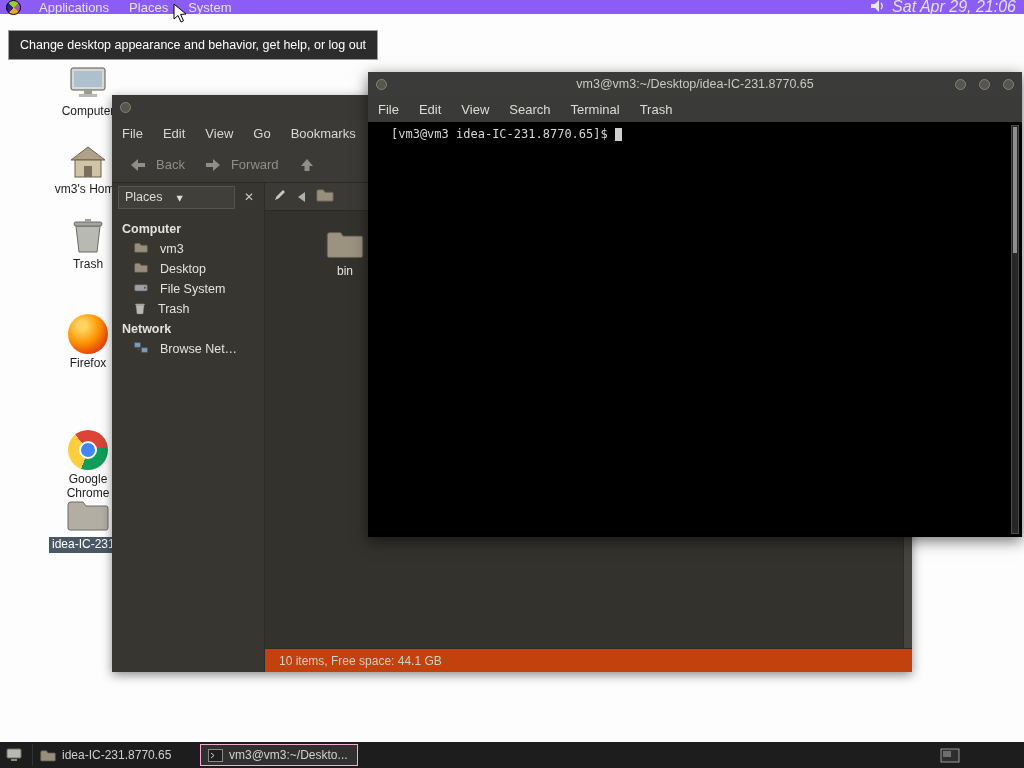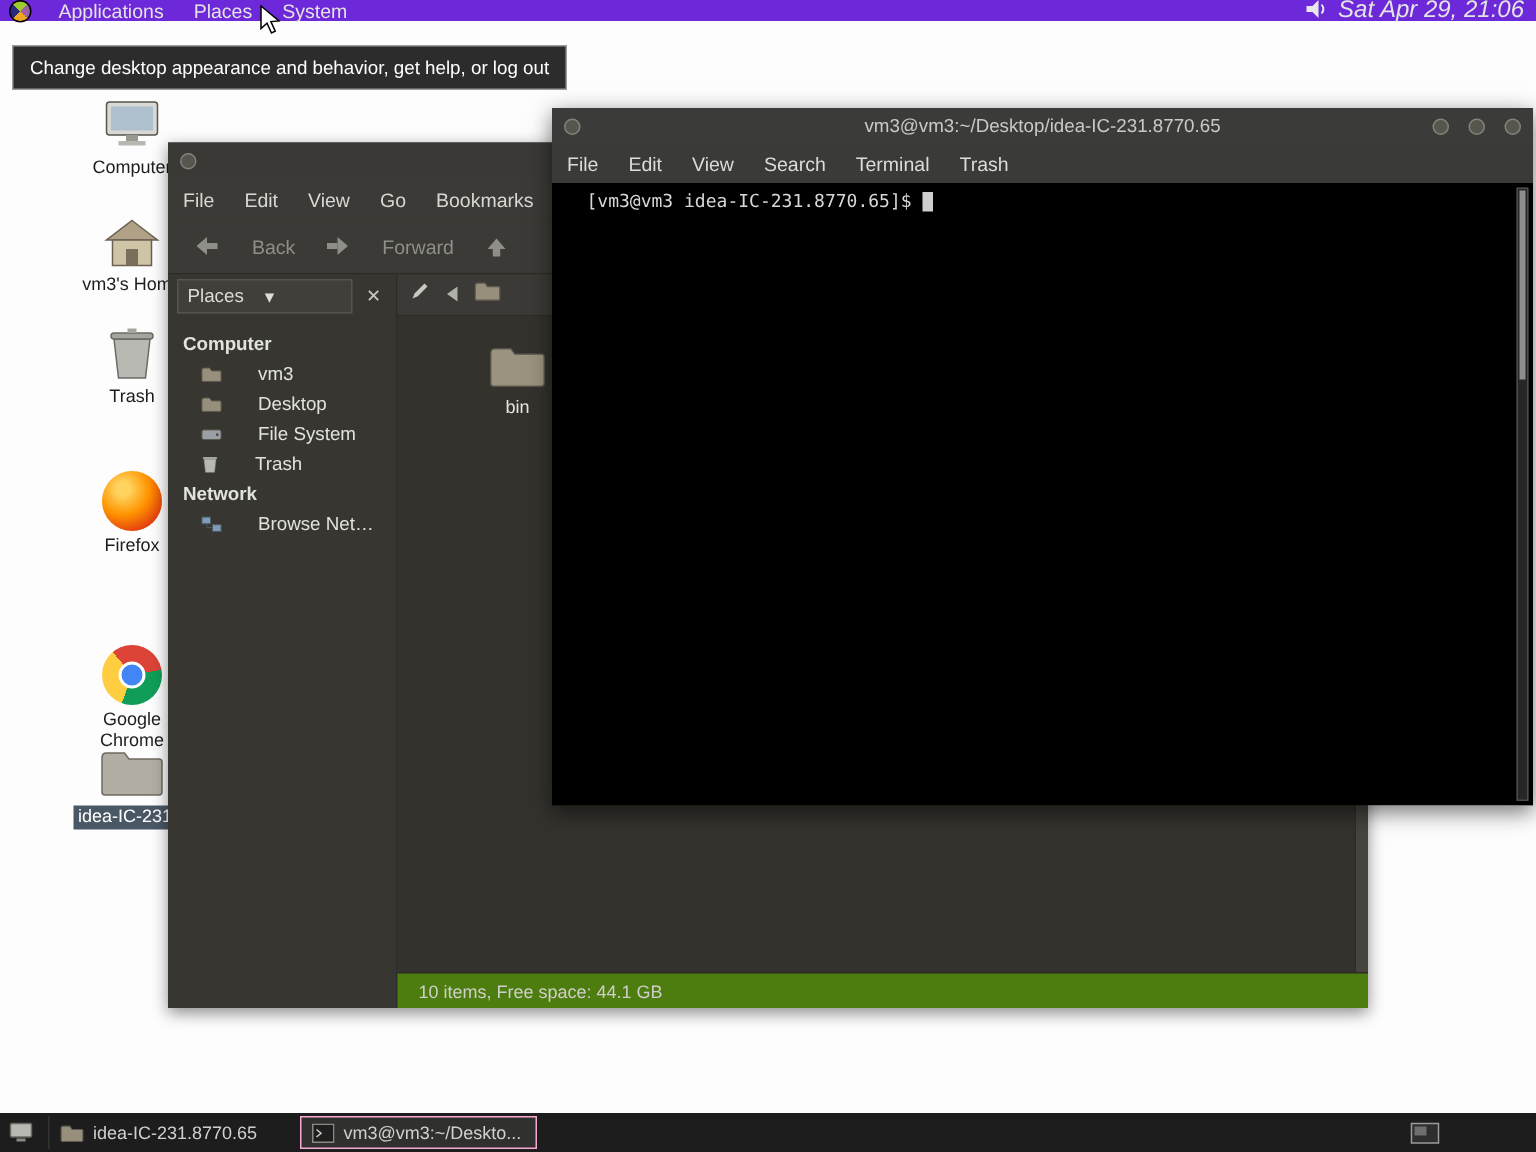--- a/index.html
+++ b/index.html
@@ -3,21 +3,21 @@
 <meta charset="utf-8">
 <style>
   * { box-sizing: border-box; margin: 0; padding: 0; }
   html,body { width:1024px; height:768px; overflow:hidden; }
   body {
     position:relative;
     font-family:"Liberation Sans", sans-serif;
     background:#fdfdfd;
   }
   
-  .top-panel{position:absolute;top:0;left:0;width:1024px;height:14px;background:#6d28d9;
+  .top-panel{position:absolute;top:0;left:0;width:1024px;height:14px;background:#8b5cf6;
     display:flex;align-items:center;color:#e3e3e3;font-size:13px;z-index:30;}
   .panel-logo{width:15px;height:15px;border-radius:50%;margin:0 8px 0 6px;
     background:conic-gradient(from 45deg,#9c5fa8 0 25%,#efa724 0 50%,#29297f 0 75%,#9ccd2a 0 100%);
     border:1px solid #000;}
   .panel-menu{padding:0 10px;height:22px;display:flex;align-items:center;cursor:default;}
   .panel-right{margin-left:auto;display:flex;align-items:center;gap:7px;padding-right:8px;}
   .clock{font-size:16px;font-style:italic;}
   
   .tooltip{position:absolute;left:8px;top:30px;background:#2c2c2c;border:1px solid #9c9c9c;
     color:#ffffff;font-size:12.5px;padding:7px 11px;z-index:31;white-space:nowrap;}
@@ -35,37 +35,37 @@
   
   .wc{width:11px;height:11px;border-radius:50%;background:#56564f;border:1px solid #83837b;display:inline-block;}
   
   .fm{position:absolute;left:112px;top:95px;width:800px;height:577px;z-index:1;
     display:flex;flex-direction:column;background:#3b3a35;box-shadow:0 3px 10px rgba(0,0,0,.45);}
   .fm-title{height:25px;background:#3a3936;display:flex;align-items:center;padding-left:8px;}
   .fm-menubar{height:27px;background:#3b3a36;display:flex;align-items:center;color:#d8d8d4;font-size:13px;}
   .fm-menubar .mi{padding:0 10px;height:27px;display:flex;align-items:center;}
   .fm-toolbar{height:36px;background:#3b3a36;border-bottom:1px solid #2c2b27;display:flex;align-items:center;
     color:#8f8f8a;font-size:13px;padding-left:10px;gap:4px;}
-  .tb-btn{display:flex;align-items:flex-start;gap:22px;padding:3px 8px;}
+  .tb-btn{display:flex;align-items:flex-end;gap:10px;padding:3px 8px;}
   .fm-body{flex:1;display:flex;min-height:0;}
   .fm-sidebar{width:153px;background:#373631;border-right:1px solid #2c2b27;display:flex;flex-direction:column;}
   .places-row{height:28px;display:flex;align-items:center;padding:0 6px;color:#dcdcd8;font-size:12.5px;gap:5px;}
   .places-combo{display:flex;align-items:center;gap:14px;padding:3px 6px;border:1px solid #55544e;background:#403f3a;flex:1;}
   .places-x{color:#c9c9c4;font-size:12px;padding:0 4px;}
   .side-list{padding-top:8px;color:#e2e2de;font-size:12.5px;}
   .side-head{font-weight:bold;padding:3px 10px;}
-  .side-item{display:flex;align-items:center;gap:24px;padding:3px 6px 3px 22px;}
+  .side-item{display:flex;gap:12px;padding:3px 6px 3px 22px;}
   .fm-main{flex:1;display:flex;flex-direction:column;background:#33322d;position:relative;}
   .loc-row{height:28px;background:#3b3a36;border-bottom:1px solid #2c2b27;display:flex;align-items:center;
     gap:10px;padding:0 8px;}
   .files{flex:1;position:relative;}
   .file-item{position:absolute;width:72px;left:44px;text-align:center;color:#e4e4e0;font-size:12px;}
   .file-item .fic{display:flex;justify-content:center;margin-bottom:3px;}
   .fm-vscroll{position:absolute;top:28px;right:0;bottom:24px;width:9px;background:#45443f;border-left:1px solid #2c2b27;}
-  .fm-status{height:24px;background:#4d7c0f;border-top:1px solid #2c2b27;color:#cfcfca;font-size:12px;
+  .fm-status{height:24px;background:#c2410c;border-top:1px solid #2c2b27;color:#cfcfca;font-size:12px;
     display:flex;align-items:center;padding-left:14px;}
   
   .term{position:absolute;left:368px;top:72px;width:654px;height:465px;z-index:2;
     display:flex;flex-direction:column;box-shadow:0 4px 14px rgba(0,0,0,.55);}
   .term-title{height:24px;background:#3b3b39;display:flex;align-items:center;position:relative;
     color:#c9c9c5;font-size:12.5px;padding:0 8px;}
   .term-title .ttl{position:absolute;left:0;right:0;text-align:center;pointer-events:none;}
   .term-controls{margin-left:auto;display:flex;gap:13px;z-index:1;}
   .term-menu{height:26px;background:#3a3a38;display:flex;align-items:center;color:#dcdcd8;font-size:13px;}
   .term-menu .mi{padding:0 10px;height:26px;display:flex;align-items:center;}

